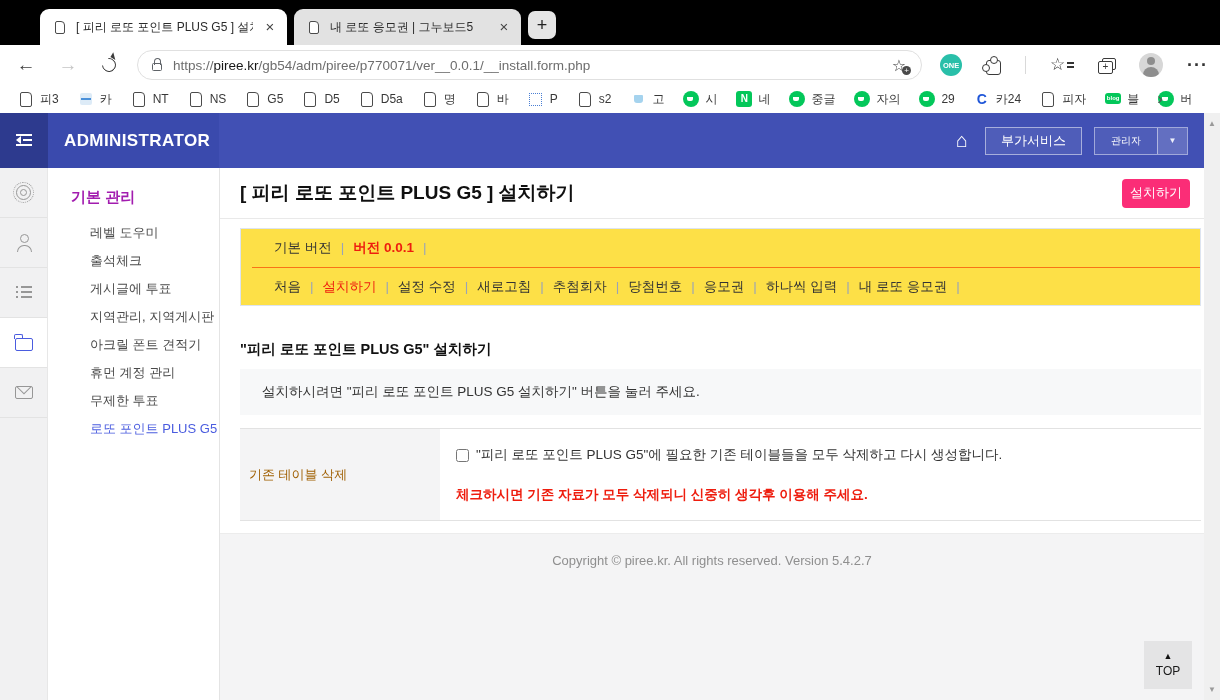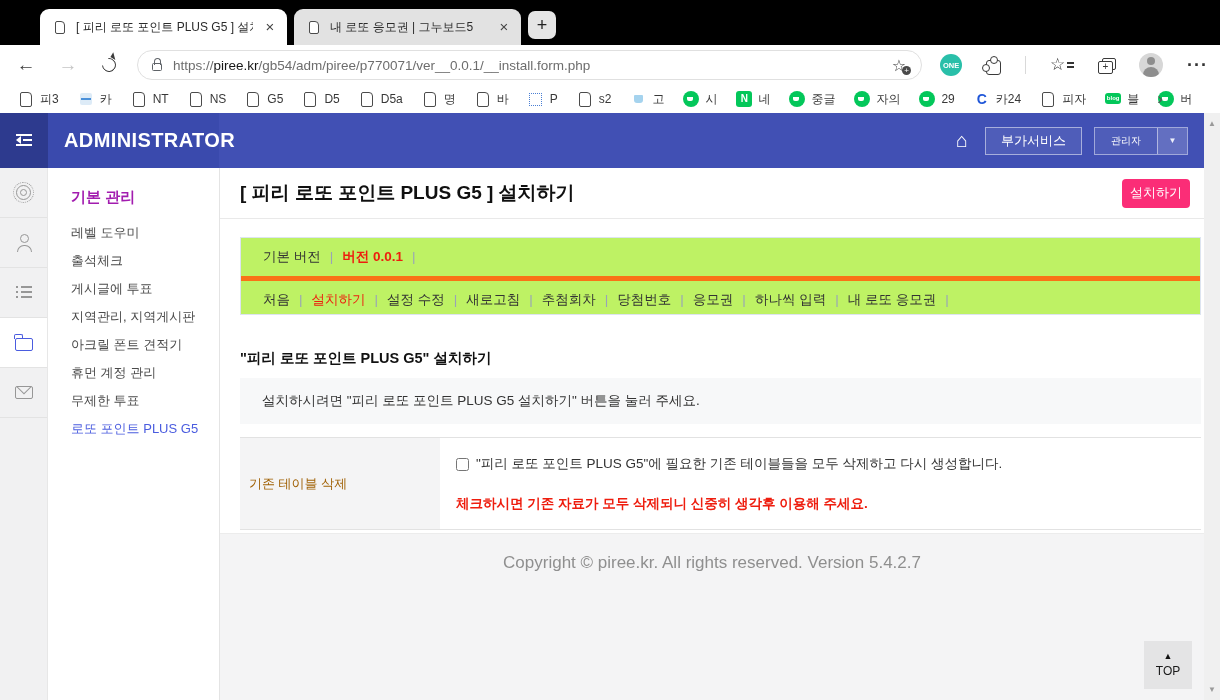--- a/index.html
+++ b/index.html
@@ -71,21 +71,21 @@
   .bm-overflow { position:absolute; left:1150px; top:2px; width:20px; height:24px; text-align:center; }
   .bm-overflow::before { content:'\203A'; font-size:17px; color:#555; line-height:24px; }
 
   
   .adminheader { position:absolute; top:113px; left:0; width:1204px; height:55px; background:#4150b4; }
   .collapse-btn { position:absolute; left:0; top:0; width:48px; height:55px; background:#2d3a8e; display:flex; align-items:center; justify-content:center; }
   .ic-collapse { position:relative; width:16px; height:13px; }
   .ic-collapse::before { content:''; position:absolute; left:0; top:0; width:16px; height:2px; background:#fff; box-shadow:0 10px 0 #fff; }
   .ic-collapse::after { content:''; position:absolute; left:7px; top:5px; width:9px; height:2px; background:#fff; }
   .ic-collapse .arr { position:absolute; left:0; top:2px; width:0; height:0; border-top:4px solid transparent; border-bottom:4px solid transparent; border-right:5px solid #fff; }
-  .brand { position:absolute; left:48px; top:0; width:171px; height:55px; background:#3a4aad; color:#fff; font-size:20px; font-weight:bold; letter-spacing:0.4px; display:flex; align-items:center; padding-left:16px; }
+  .brand { position:absolute; left:48px; top:0; width:171px; height:55px; background:#3a4aad; color:#fff; font-size:17px; font-weight:bold; letter-spacing:0.4px; display:flex; align-items:center; padding-left:16px; }
   .hdr-right { position:absolute; right:16px; top:0; height:55px; display:flex; align-items:center; gap:12px; }
   .ic-home { width:22px; text-align:center; }
   .ic-home::before { content:'\2302'; font-size:20px; color:#fff; }
   .hdr-btn { height:28px; padding:0 15px; border:1px solid rgba(255,255,255,0.5); background:rgba(255,255,255,0.08); color:#fff; font-size:13px; display:flex; align-items:center; font-family:inherit; }
   .acct { display:flex; height:28px; border:1px solid rgba(255,255,255,0.5); }
   .acct-name { padding:0 16px; display:flex; align-items:center; color:#fff; font-size:10px; background:rgba(255,255,255,0.08); }
   .acct-caret { width:30px; display:flex; align-items:center; justify-content:center; border-left:1px solid rgba(255,255,255,0.5); background:rgba(255,255,255,0.18); }
   .acct-caret::before { content:'\25BC'; font-size:8px; color:#eef0fb; }
 
   
@@ -103,46 +103,46 @@
   .ic-list::after { content:''; position:absolute; top:0; left:5px; width:11px; height:2px; background:#979797; box-shadow:0 5px 0 #979797, 0 10px 0 #979797; }
   .ic-folder { width:18px; height:13px; border:1.6px solid #4a5cdf; border-radius:2px; position:relative; margin-top:4px; }
   .ic-folder::before { content:''; position:absolute; top:-5.5px; left:-1.6px; width:7px; height:4px; border:1.6px solid #4a5cdf; border-bottom:none; border-radius:2px 2px 0 0; }
   .ic-mail { width:18px; height:13px; border:1.5px solid #979797; border-radius:2px; position:relative; overflow:hidden; }
   .ic-mail::before { content:''; position:absolute; top:-7px; left:2px; width:10px; height:10px; border:1.5px solid #979797; transform:rotate(45deg); }
 
   
   .sidebarmenu { position:absolute; top:168px; left:48px; width:172px; bottom:0; background:#fff; border-right:1px solid #e4e4e4; }
   .sb-title { padding:20px 0 12px 23px; font-size:15px; font-weight:bold; color:#a21caf; }
   .sb-list { list-style:none; }
-  .sb-list li { height:28px; line-height:28px; padding-left:23px; font-size:13px; color:#4a4a4a; white-space:nowrap; overflow:hidden; }
+  .sb-list li { height:28px; line-height:28px; padding-left:23px; font-size:13px; color:#4a4a4a; white-space:nowrap; overflow:hidden;margin-left:19px; }
   .sb-list li.active { color:#4a5cdf; }
 
   
   .contentarea { position:absolute; top:168px; left:220px; width:984px; bottom:0; background:#fff; }
   .titlerow { height:51px; border-bottom:1px solid #e9e9e9; display:flex; align-items:center; padding:0 14px 0 20px; }
   .titlerow h1 { flex:1; font-size:19px; font-weight:bold; color:#101010; }
   .install-btn { width:68px; height:29px; background:#fb2d77; color:#fff; border:none; border-radius:4px; font-size:13px; font-family:inherit; }
-  .infobox { margin:18px 3px 0 20px; border:1px solid #dde4f0; background:#bef264; }
+  .infobox { margin:9px 3px 0 20px; border:1px solid #dde4f0; background:#fde047;padding-left:11px; }
   .inforow { height:38px; line-height:38px; padding-left:22px; font-size:13.5px; color:#333; white-space:nowrap; }
-  .inforow + .inforow { border-top:5px solid #f97316; }
+  .inforow + .inforow { border-top:1px solid #f97316; }
   .sep-after::after { content:'|'; color:#99a3b8; margin:0 9px; font-weight:normal; }
   .ver-red { color:#ee1d0e; font-weight:bold; }
   .navlink { color:#333; }
   .navlink.active { color:#ee1d0e; }
   .navlink::after { content:'|'; color:#99a3b8; margin:0 9px; }
   .sec-heading { margin:34px 0 0 20px; font-size:14.5px; font-weight:bold; color:#111; }
   .instruction { margin:10px 3px 0 20px; background:#f7f8f9; padding:14px 0 14px 22px; font-size:13.5px; color:#333; }
   .dtable { margin:13px 3px 0 20px; border-top:1px solid #e2e2e2; border-bottom:1px solid #e2e2e2; display:flex; }
   .dth { width:200px; background:#f4f4f5; display:flex; align-items:center; padding-left:9px; font-size:13px; font-weight:400; color:#a16207; }
   .dtd { flex:1; padding:17px 0 16px 16px; }
   .chkline { display:flex; align-items:center; gap:7px; font-size:13.5px; color:#333; }
   .chkline input { width:13px; height:13px; margin:0; }
   .warnline { margin-top:22px; font-size:13.5px; font-weight:bold; color:#ee1d0e; }
   .footerarea { position:absolute; left:0; right:0; top:365px; bottom:0; background:#f4f4f5; border-top:1px solid #ececec; text-align:center; }
-  .copyright { padding-top:19px; font-size:17px; color:#8f8f8f; }
+  .copyright { padding-top:19px; font-size:13px; color:#8f8f8f; }
 
   
   .pagescrollbar { position:absolute; right:0; top:113px; width:16px; bottom:0; background:#f0f0f0; }
   .sb-up, .sb-down { position:absolute; left:0; width:16px; text-align:center; font-size:8px; color:#9a9a9a; }
   .sb-up { top:6px; }
   .sb-down { bottom:6px; }
   .topbtn { position:absolute; left:1144px; top:641px; width:48px; height:48px; background:#e4e4e5; display:flex; flex-direction:column; align-items:center; justify-content:center; gap:3px; }
   .topbtn .uparr { font-size:9px; color:#111; line-height:9px; }
   .topbtn .toplabel { font-size:12px; color:#1a1a1a;text-align:right; }
 </style>

